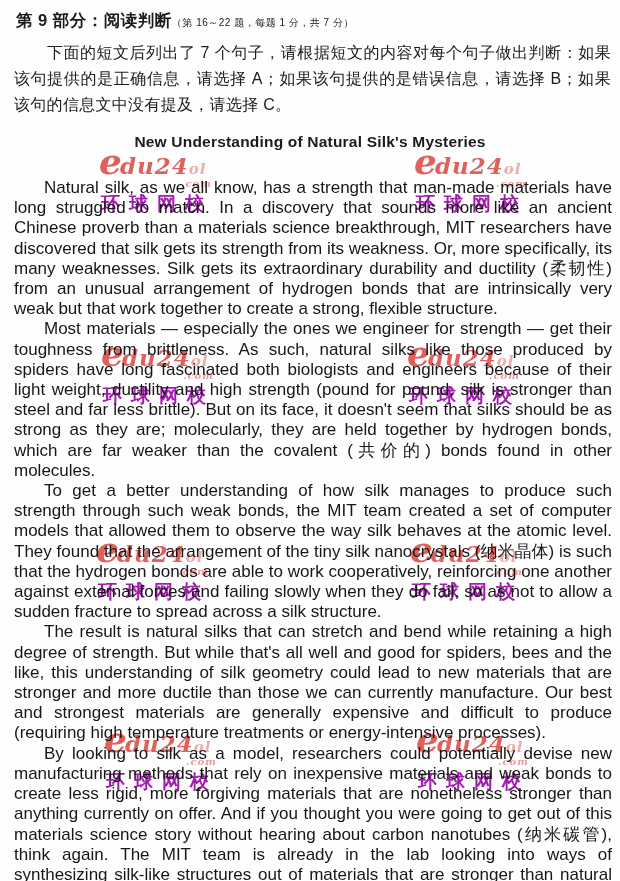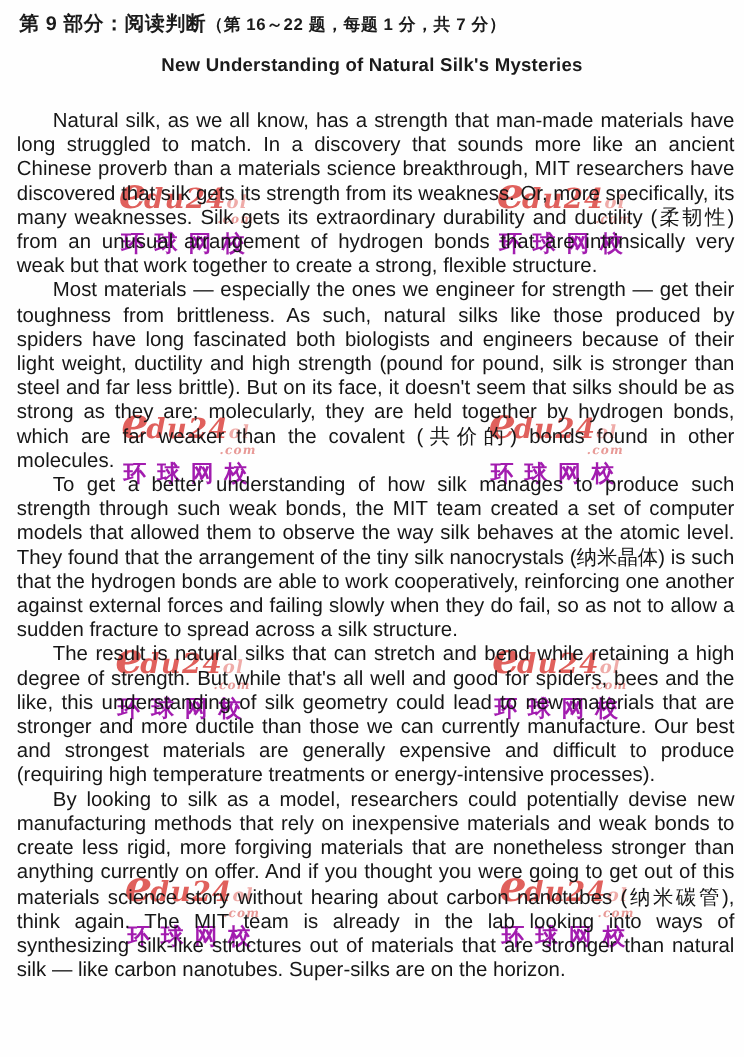--- a/index.html
+++ b/index.html
@@ -43,21 +43,21 @@
   .wm-7 { left: 104px; top: 726px; }
   .wm-8 { left: 416px; top: 726px; }
 
   
   .content { position: relative; z-index: 1; }
   .sec-head {
     padding: 10px 10px 0 16px;
     font-size: 16.5px; line-height: 21px;
   }
   .sec-title { font-weight: 700; letter-spacing: 0.5px; }
-  .sec-meta  { font-weight: 700; font-size: 14px; letter-spacing: 0.5px; text-align: right; }
+  .sec-meta  { font-weight: 400; font-size: 10px; letter-spacing: 0.5px; text-align: right; }
   .instructions {
     margin: 7px 0 0;
     padding: 0 9px 0 14px;
     text-indent: 33px;
     font-size: 16px; line-height: 26px;
     letter-spacing: 0.3px;
     text-align: justify;
     font-weight: 500;
   }
   .article-title {
@@ -115,20 +115,21 @@
       <div class="wm-logo"><span class="wm-e">e</span><span class="wm-mid">du24</span><span class="wm-tail">ol</span><span class="wm-com">.com</span></div>
       <div class="wm-cn">环球网校</div>
     </div>
   </div>
 
   <div class="content">
     <div class="sec-head">
       <span class="sec-title">第 9 部分：阅读判断</span><span class="sec-meta">（第 16～22 题，每题 1 分，共 7 分）</span>
     </div>
 
+    <p class="instructions">下面的短文后列出了 7 个句子，请根据短文的内容对每个句子做出判断：如果该句提供的是正确信息，请选择 A；如果该句提供的是错误信息，请选择 B；如果该句的信息文中没有提及，请选择 C。</p>
 
     <h2 class="article-title">New Understanding of Natural Silk's Mysteries</h2>
 
     <p class="para para-first">Natural silk, as we all know, has a strength that man-made materials have long struggled to match. In a discovery that sounds more like an ancient Chinese proverb than a materials science breakthrough, MIT researchers have discovered that silk gets its strength from its weakness. Or, more specifically, its many weaknesses. Silk gets its extraordinary durability and ductility (柔韧性) from an unusual arrangement of hydrogen bonds that are intrinsically very weak but that work together to create a strong, flexible structure.</p>
     <p class="para">Most materials — especially the ones we engineer for strength — get their toughness from brittleness. As such, natural silks like those produced by spiders have long fascinated both biologists and engineers because of their light weight, ductility and high strength (pound for pound, silk is stronger than steel and far less brittle). But on its face, it doesn't seem that silks should be as strong as they are; molecularly, they are held together by hydrogen bonds, which are far weaker than the covalent (共价的) bonds found in other molecules.</p>
     <p class="para">To get a better understanding of how silk manages to produce such strength through such weak bonds, the MIT team created a set of computer models that allowed them to observe the way silk behaves at the atomic level. They found that the arrangement of the tiny silk nanocrystals (纳米晶体) is such that the hydrogen bonds are able to work cooperatively, reinforcing one another against external forces and failing slowly when they do fail, so as not to allow a sudden fracture to spread across a silk structure.</p>
     <p class="para">The result is natural silks that can stretch and bend while retaining a high degree of strength. But while that's all well and good for spiders, bees and the like, this understanding of silk geometry could lead to new materials that are stronger and more ductile than those we can currently manufacture. Our best and strongest materials are generally expensive and difficult to produce (requiring high temperature treatments or energy-intensive processes).</p>
     <p class="para">By looking to silk as a model, researchers could potentially devise new manufacturing methods that rely on inexpensive materials and weak bonds to create less rigid, more forgiving materials that are nonetheless stronger than anything currently on offer. And if you thought you were going to get out of this materials science story without hearing about carbon nanotubes (纳米碳管), think again. The MIT team is already in the lab looking into ways of synthesizing silk-like structures out of materials that are stronger than natural silk — like carbon nanotubes. Super-silks are on the horizon.</p>
   </div>
 

